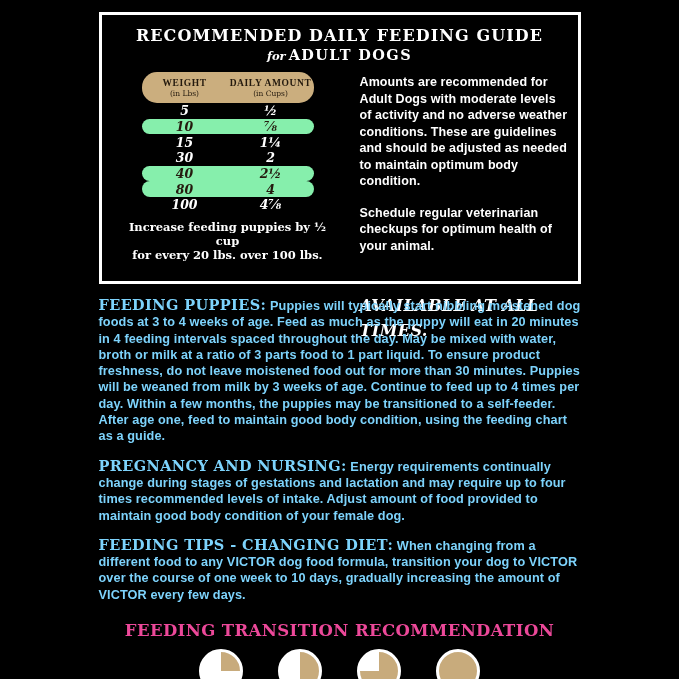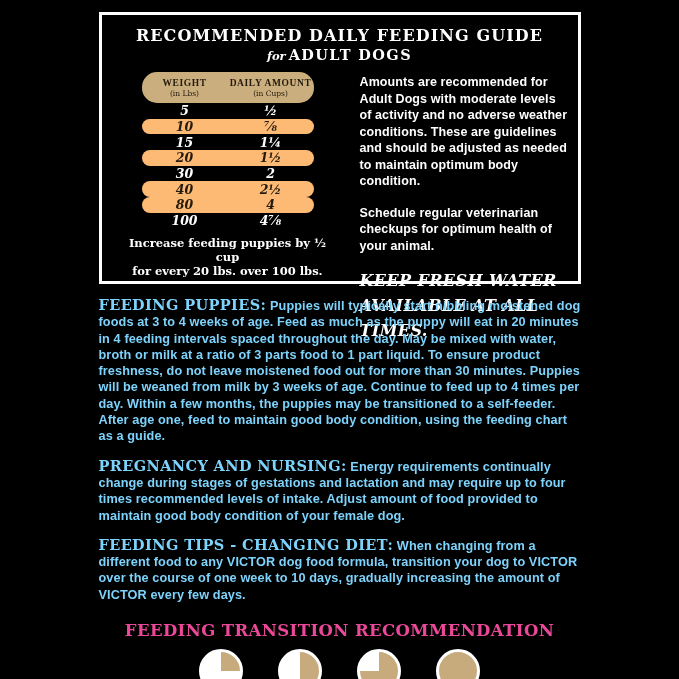--- a/index.html
+++ b/index.html
@@ -25,21 +25,21 @@
 
   .thead {
     background:#cbae7e; border-radius:15px; height:31px;
     display:flex; align-items:center; color:#241a0e;
   }
   .th { width:50%; text-align:center; font-family:"DejaVu Serif", serif; }
   .th .th-label { font-size:9.5px; font-weight:bold; letter-spacing:0.6px; display:block; line-height:11px;font-family:Liberation Serif, serif; }
   .th .th-sub { font-size:7.5px; display:block; line-height:9px; }
 
   .trow { height:15.7px; display:flex; align-items:center; border-radius:9px; }
-  .trow.tan { background:#fdba74; color:#241a0e; }
+  .trow.tan { background:#86efac; color:#241a0e; }
   .trow.black { background:transparent; color:#fff; }
   .tcell {
     width:50%; text-align:center;
     font-family:"DejaVu Serif", serif; font-weight:bold; font-style:italic; font-size:12.5px;
   }
 
   .note {
     margin-top:7px; width:220px; text-align:center; color:#fff;
     font-family:"DejaVu Serif", serif; font-weight:bold; font-size:11.5px; line-height:14px;
   }
@@ -106,24 +106,20 @@
               <span class="tcell">½</span>
             </div>
             <div class="trow tan">
               <span class="tcell">10</span>
               <span class="tcell">⅞</span>
             </div>
             <div class="trow black">
               <span class="tcell">15</span>
               <span class="tcell">1¼</span>
             </div>
-            <div class="trow tan">
-              <span class="tcell">20</span>
-              <span class="tcell">1½</span>
-            </div>
             <div class="trow black">
               <span class="tcell">30</span>
               <span class="tcell">2</span>
             </div>
             <div class="trow tan">
               <span class="tcell">40</span>
               <span class="tcell">2½</span>
             </div>
             <div class="trow tan">
               <span class="tcell">80</span>
@@ -138,21 +134,21 @@
           <div class="note">
             <span>Increase feeding puppies by ½ cup</span><br>
             <span>for every 20 lbs. over 100 lbs.</span>
           </div>
         </div>
 
         <div class="right-col">
           <p class="rc-para">Amounts are recommended for Adult Dogs with moderate levels of activity and no adverse weather conditions. These are guidelines and should be adjusted as needed to maintain optimum body condition.</p>
           <p class="rc-para second">Schedule regular veterinarian checkups for optimum health of your animal.</p>
           <div class="water">
-            <span>KEEP FRESH WATER</span><br>
+            <br>
             <span>AVAILABLE AT ALL TIMES.</span>
           </div>
         </div>
       </div>
     </div>
 
     <div class="sections">
       <p class="section">
         <span class="heading">FEEDING PUPPIES:</span>
         <span>Puppies will typically start nibbling moistened dog foods at 3 to 4 weeks of age. Feed as much as the puppy will eat in 20 minutes in 4 feeding intervals spaced throughout the day. May be mixed with water, broth or milk at a ratio of 3 parts food to 1 part liquid. To ensure product freshness, do not leave moistened food out for more than 30 minutes. Puppies will be weaned from milk by 3 weeks of age. Continue to feed up to 4 times per day. Within a few months, the puppies may be transitioned to a self-feeder. After age one, feed to maintain good body condition, using the feeding chart as a guide.</span>

